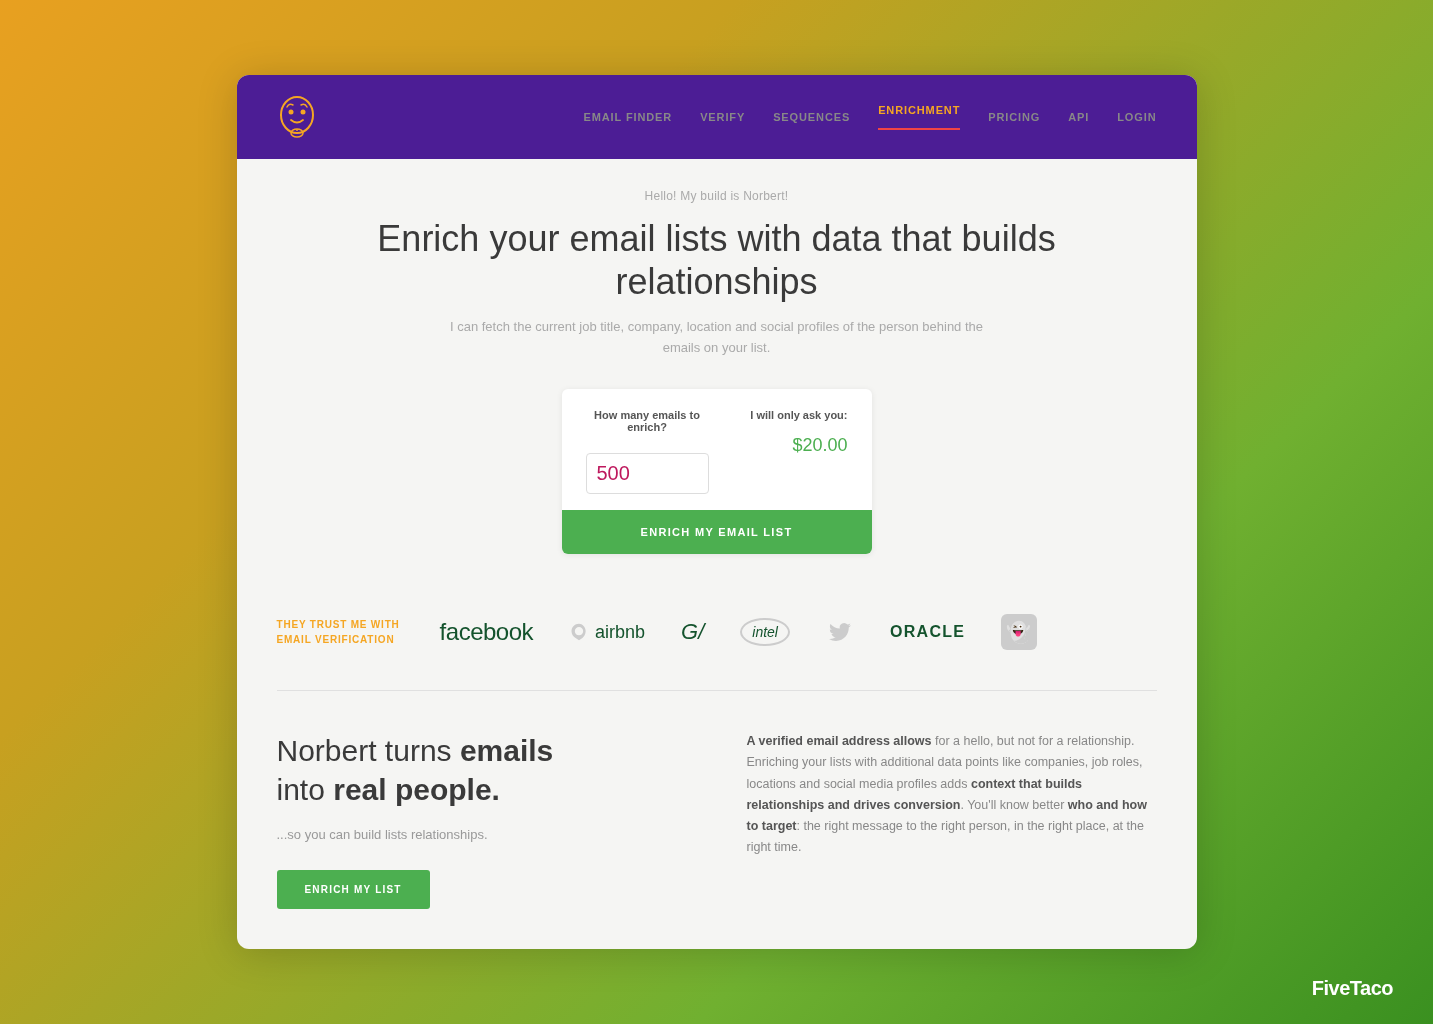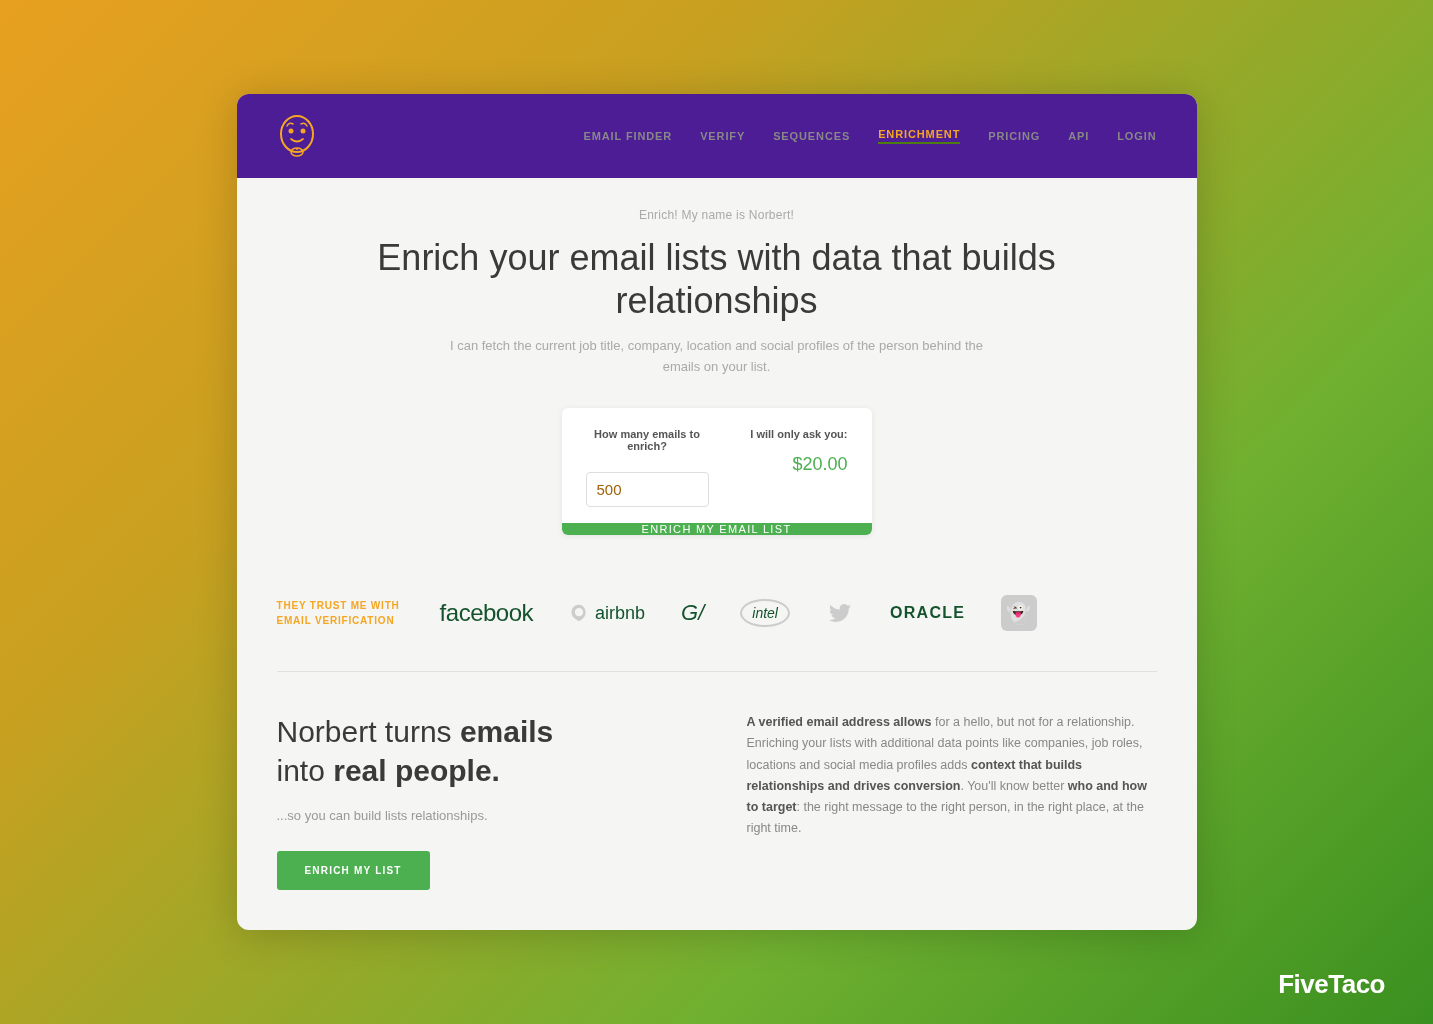--- a/index.html
+++ b/index.html
@@ -56,22 +56,22 @@
       font-weight: 600;
       letter-spacing: 0.08em;
       color: #888;
       text-transform: uppercase;
       text-decoration: none;
       cursor: pointer;
     }
 
     .nav-link.active {
       color: #f5a623;
-      border-bottom: 2px solid #4d7c0f;
-      padding-bottom: 2px;
+      border-bottom: 2px solid #ef4444;
+      padding-bottom: 12px;
     }
 
     
     .hero {
       text-align: center;
       padding: 30px 80px 20px;
     }
 
     .hero-greeting {
       font-size: 12px;
@@ -130,43 +130,44 @@
       color: #555;
       margin-bottom: 8px;
       text-align: right;
     }
 
     .pricing-input {
       width: 100%;
       border: 1.5px solid #ddd;
       border-radius: 4px;
       padding: 8px 10px;
-      font-size: 15px;
-      color: #a16207;
+      font-size: 20px;
+      color: #be185d;
       outline: none;
       background: white;
     }
 
     .pricing-amount {
       font-size: 18px;
       font-weight: 500;
       color: #4caf50;
       text-align: right;
       padding-top: 6px;
     }
 
     .enrich-btn {
       display: block;
       width: calc(100% + 48px);
       margin-left: -24px;
       background: #4caf50;
       color: white;
       border: none;
+      padding: 16px;
       font-size: 11px;
-      font-weight: 400;
+      font-weight: 700;
       letter-spacing: 0.12em;
       text-transform: uppercase;
       cursor: pointer;
       border-radius: 0 0 6px 6px;
     }
 
     
     .trust-section {
       display: flex;
       align-items: center;
@@ -309,22 +310,22 @@
 
     .bottom-text strong {
       color: #555;
       font-weight: 700;
     }
 
     
     .fivetaco {
       position: fixed;
       bottom: 24px;
-      right: 48px;
-      font-size: 26px;
+      right: 40px;
+      font-size: 20px;
       font-weight: 800;
       color: white;
       letter-spacing: -0.5px;
     }
   </style>
 </head>
 <body>
 
 <div class="main-card">
 
@@ -348,21 +349,21 @@
       <a class="nav-link">VERIFY</a>
       <a class="nav-link">SEQUENCES</a>
       <a class="nav-link active">ENRICHMENT</a>
       <a class="nav-link">PRICING</a>
       <a class="nav-link">API</a>
       <a class="nav-link">LOGIN</a>
     </div>
   </nav>
 
   <section class="hero">
-    <p class="hero-greeting">Enrich! My name is Norbert!</p>
+    <p class="hero-greeting">Hello! My build is Norbert!</p>
     <h1 class="hero-title">Enrich your email lists with data that builds relationships</h1>
     <p class="hero-subtitle">I can fetch the current job title, company, location and social profiles of the person behind the emails on your list.</p>
 
     <div class="pricing-widget">
       <div class="pricing-row">
         <div class="pricing-col">
           <div class="pricing-label">How many emails to enrich?</div>
           <input class="pricing-input" type="text" value="500" style="">
         </div>
         <div class="pricing-col">

